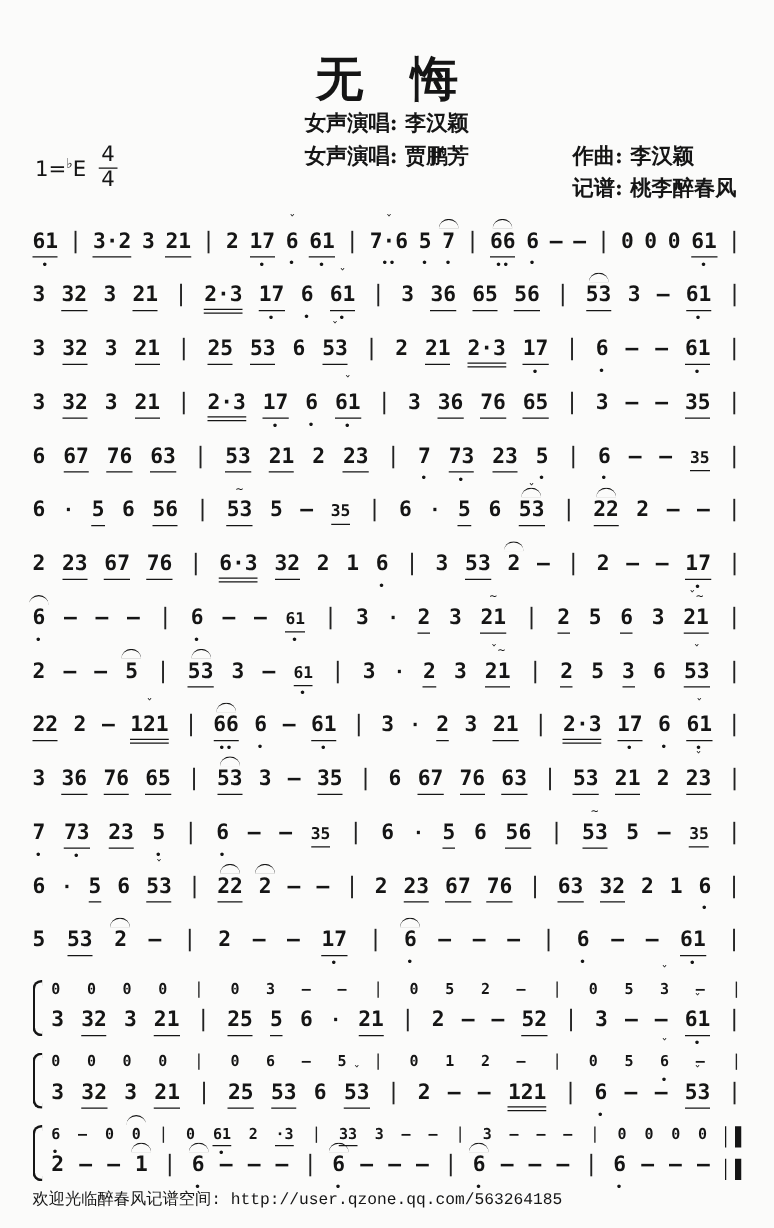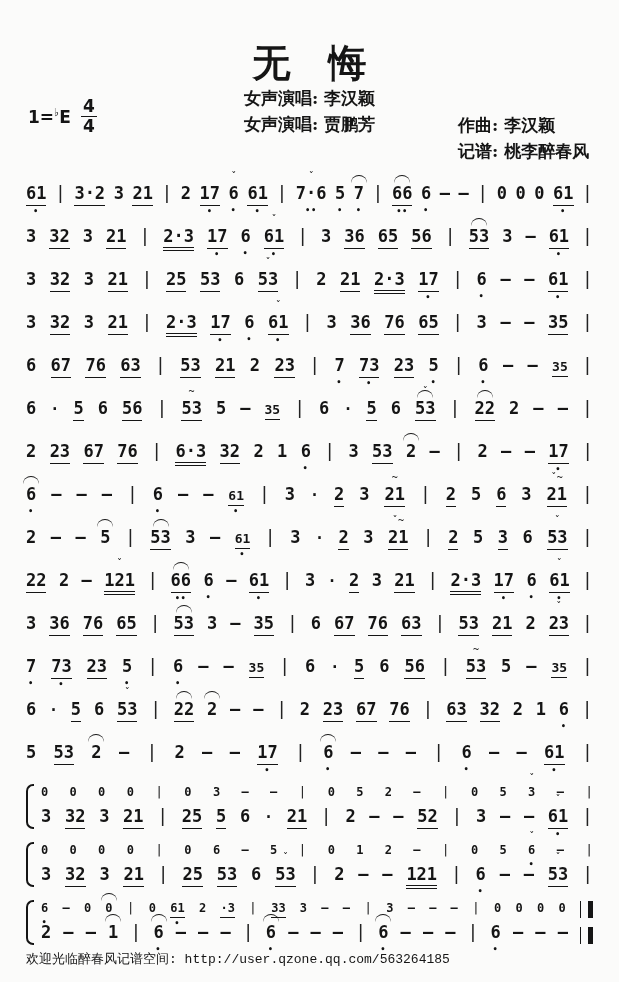--- a/index.html
+++ b/index.html
@@ -13,21 +13,21 @@
   .header{position:relative;height:146px;}
   .title{
     text-align:center;font-family:"DejaVu Serif", serif;font-size:38px;
     font-weight:bold;padding-top:10px;line-height:1.1;margin-top:32px;
   }
   .credit{
     text-align:center;font-family:"DejaVu Serif", serif;font-size:17px;
     margin-top:3px;font-weight:bold;
   }
   .keysig{
-    position:absolute;left:2px;top:66px;font-size:17px;font-weight:bold;
+    position:absolute;left:2px;top:84px;font-size:17px;font-weight:normal;
     display:flex;align-items:center;gap:4px;justify-content:center;
   }
   .keysig sup{font-size:11px;vertical-align:super;}
   .frac{display:inline-flex;flex-direction:column;text-align:center;line-height:1;margin-left:6px;}
   .frac .num{border-bottom:1.6px solid #151515;padding:0 2px 1px;}
   .frac .den{padding-top:1px;}
   .right-credits{
     position:absolute;left:432px;top:80px;font-family:"DejaVu Serif", serif;
     font-size:17px;font-weight:bold;line-height:1.55;white-space:nowrap;
   }

